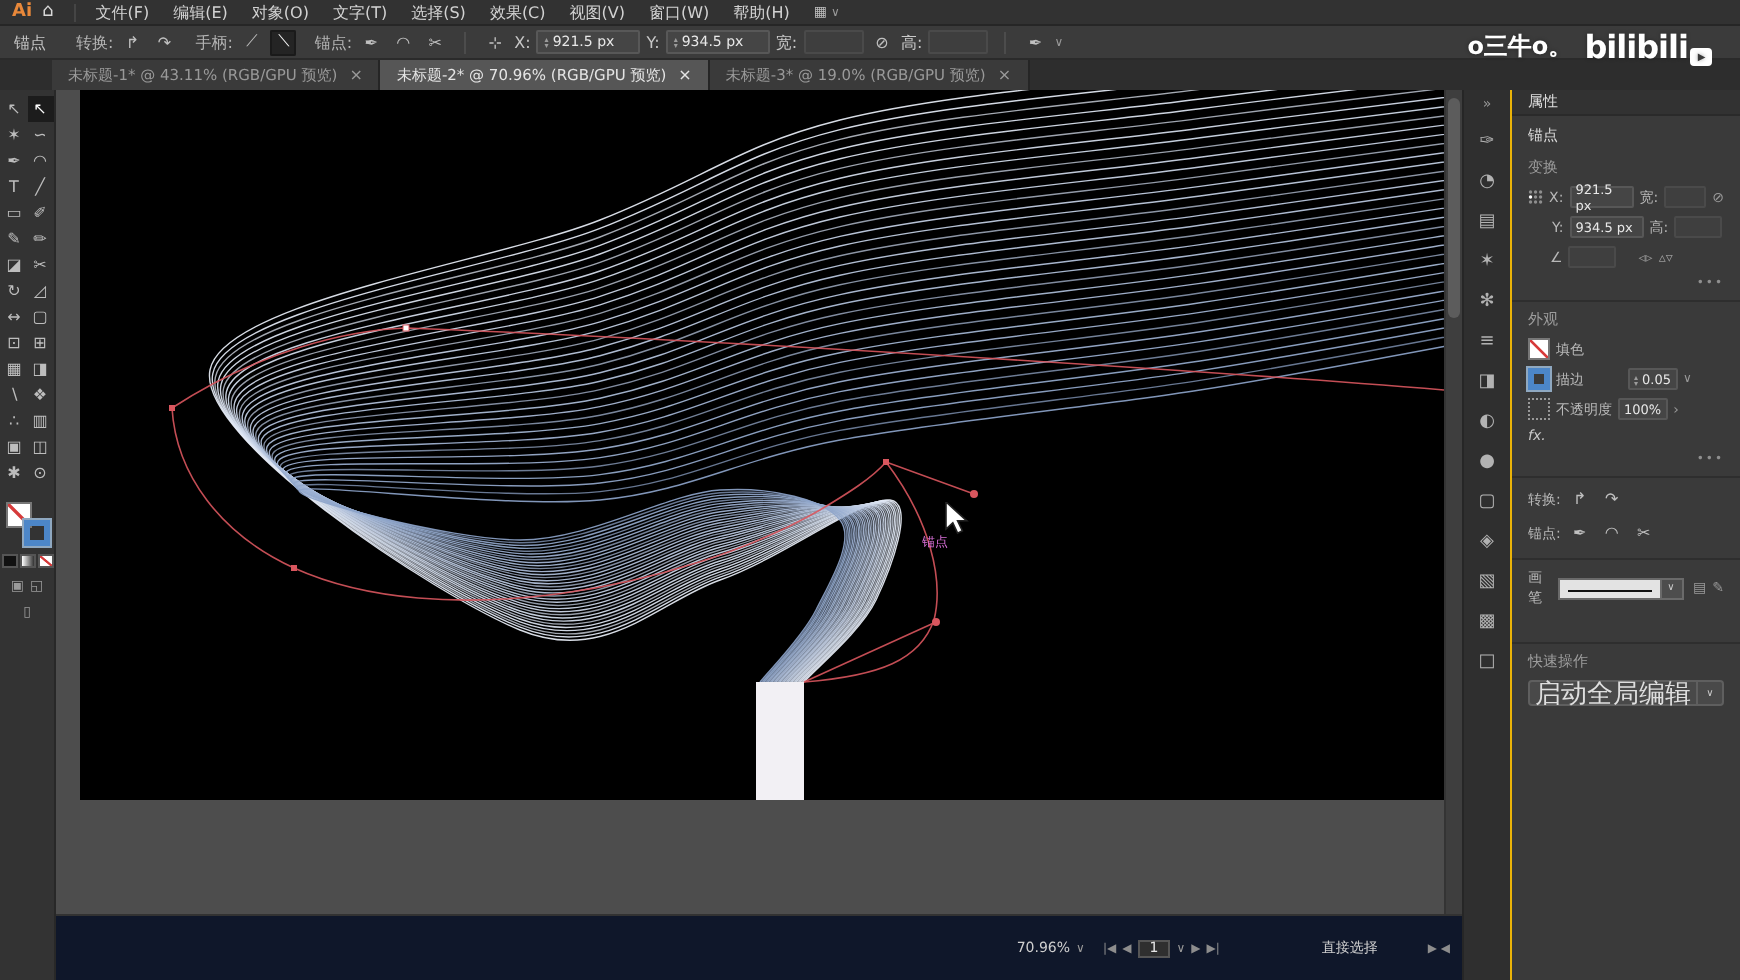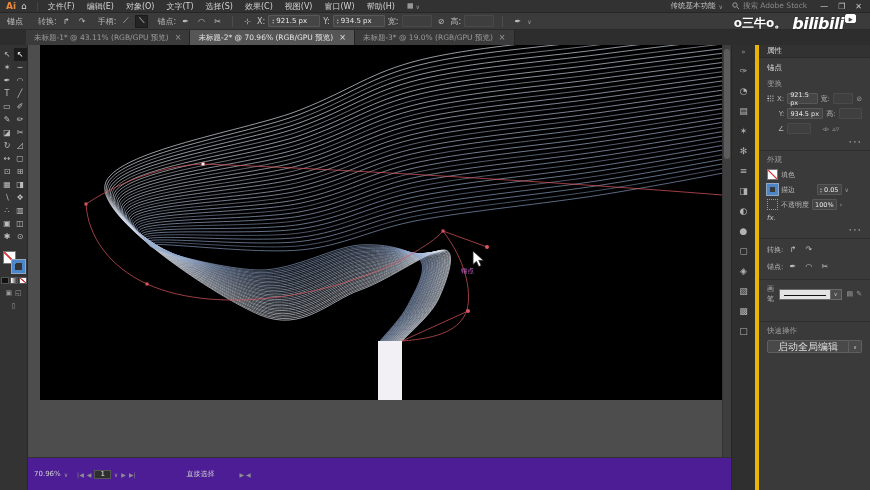--- a/index.html
+++ b/index.html
@@ -64,37 +64,37 @@
   .mini-grad{background:linear-gradient(to right,#fff,#333);}
   .mini-none{background:linear-gradient(to top right,transparent 40%,#d63a3a 45%,#d63a3a 55%,transparent 60%),#fff;}
   .mode-row{display:flex;gap:3px;margin-top:5px;color:#9a9a9a;font-size:7px;}
 
   
   .canvas{flex:1;position:relative;background:#4d4d4d;overflow:hidden;}
   .artboard{position:absolute;left:12px;top:0;width:682px;height:355px;background:#000;}
   .artboard svg{display:block;}
   .vscroll{position:absolute;right:0;top:0;bottom:12px;width:9px;background:#3e3e3e;border-left:1px solid #343434;}
   .vthumb{position:absolute;top:4px;left:1px;width:6px;height:110px;background:#5c5c5c;border-radius:3px;}
-  .statusbar{position:absolute;left:0;right:0;bottom:0;height:12px;background:#4c1d95;
+  .statusbar{position:absolute;left:0;right:0;bottom:0;height:12px;background:#0f172a;
     border-top:1px solid #323232;display:flex;align-items:center;font-size:7px;color:#cfcfcf;
-    padding:16px 6px;gap:3px;white-space:nowrap;}
+    padding:16px 6px;gap:3px;white-space:nowrap;justify-content:flex-end;}
   .sb-dim{color:#8d8d8d;font-size:6px;}
   .sb-field{background:#2f2f2f;border:1px solid #555;padding:0 5px;height:9px;display:flex;
     align-items:center;color:#e6e6e6;}
   .cursor{position:absolute;left:444px;top:206px;pointer-events:none;z-index:30;}
   .anchor-tip{position:absolute;left:433px;top:222px;color:#d86fd8;font-size:6.5px;z-index:30;}
 
   
   .dock{width:24px;background:#2f2f2f;border-left:1px solid #262626;display:flex;flex-direction:column;
     align-items:center;padding-top:3px;gap:6px;font-size:9px;color:#b2b2b2;flex:none;}
   .dock-collapse{font-size:7px;color:#9a9a9a;margin-bottom:2px;}
   .dock-icon{width:16px;height:14px;display:flex;align-items:center;justify-content:center;}
 
   
-  .panel{width:115px;background:#3a3a3a;border-left:4px solid #eab308;display:flex;
+  .panel{width:115px;background:#3a3a3a;border-left:1px solid #eab308;display:flex;
     flex-direction:column;font-size:7.5px;flex:none;}
   .panel-tabbar{height:13px;background:#323232;display:flex;align-items:center;
     padding-left:8px;color:#dedede;border-bottom:1px solid #2a2a2a;}
   .obj-type{padding:5px 8px 2px 8px;color:#dcdcdc;}
   .psec{padding:4px 8px 5px 8px;border-bottom:1px solid #2e2e2e;}
   .psec-title{color:#9c9c9c;margin-bottom:4px;}
   .prow{display:flex;align-items:center;gap:3px;margin-bottom:4px;font-size:7px;color:#b8b8b8;}
   .pfield{display:flex;align-items:center;background:#454545;border:1px solid #575757;height:11px;
     padding:0 2px;font-size:6.5px;color:#e8e8e8;border-radius:1px;}
   .pfield.disabled{background:#3f3f3f;border-color:#4a4a4a;}
@@ -105,29 +105,29 @@
   .sw-none{background:linear-gradient(to top right,transparent 43%,#d63a3a 47%,#d63a3a 53%,transparent 57%),#fff;}
   .sw-stroke{border:3px solid #4c86c8;box-shadow:0 0 0 1px #8fa8c0;background:transparent;}
   .sw-dotted{border:1px dotted #999;background:transparent;}
   .brush-drop{display:flex;align-items:center;height:11px;}
   .brush-prev{width:52px;height:11px;background:#e3e3e3;border:1px solid #6a6a6a;position:relative;}
   .brush-prev::after{content:"";position:absolute;left:4px;right:4px;top:5px;height:1px;background:#111;}
   .brush-chev{width:11px;height:11px;background:#4d4d4d;border:1px solid #6a6a6a;border-left:none;
     display:flex;align-items:center;justify-content:center;font-size:5px;color:#ccc;}
   .qa-btn{display:flex;height:13px;margin-top:2px;}
   .qa-main{flex:1;background:#494949;border:1px solid #5f5f5f;border-radius:2px 0 0 2px;
-    display:flex;align-items:center;justify-content:center;color:#dedede;font-size:10px;}
+    display:flex;align-items:center;justify-content:center;color:#dedede;font-size:13px;}
   .qa-chev{width:13px;background:#494949;border:1px solid #5f5f5f;border-left:none;border-radius:0 2px 2px 0;
     display:flex;align-items:center;justify-content:center;font-size:5px;color:#ccc;}
 
   
   .watermark{position:absolute;top:14px;right:13px;z-index:60;display:flex;align-items:center;gap:6px;
     color:#fff;pointer-events:none;text-shadow:0 0 2px rgba(0,0,0,.35);}
   .wm-user{font-size:12px;font-weight:bold;}
-  .wm-bili{font-size:16px;font-weight:bold;letter-spacing:-0.5px;display:flex;align-items:flex-start;font-style:italic;}
+  .wm-bili{font-size:16px;font-weight:bold;letter-spacing:-0.5px;display:flex;align-items:flex-end;}
   .wm-tv{width:11px;height:9px;border:1.5px solid #fff;border-radius:2px;background:#fff;
     margin:0 1px;display:flex;align-items:center;justify-content:center;color:#3a3a3a;font-size:5px;}
 </style>
 </head>
 <body>
 
 <div class="menubar">
   <span class="ai-logo">Ai</span>
   <span class="home-icon">⌂</span>
   <span class="sep"></span>
@@ -138,38 +138,20 @@
       <span class="menu-item">文字(T)</span>
       <span class="menu-item">选择(S)</span>
       <span class="menu-item">效果(C)</span>
       <span class="menu-item">视图(V)</span>
       <span class="menu-item">窗口(W)</span>
       <span class="menu-item">帮助(H)</span>
     </span>
   <span class="arrange-btn">
     <span>▦</span>
     <span class="chev">∨</span>
-  </span>
-  <span class="mb-right">
-    <span class="workspace">
-      <span>传统基本功能</span>
-      <span class="chev">∨</span>
-    </span>
-    <span class="search-box">
-      <svg width="8" height="8" viewBox="0 0 8 8">
-        <circle cx="3" cy="3" r="2.2" fill="none" stroke="#999" stroke-width="1"></circle>
-        <line x1="4.8" y1="4.8" x2="7" y2="7" stroke="#999" stroke-width="1"></line>
-      </svg>
-      <span>搜索 Adobe Stock</span>
-    </span>
-    <span style="display:flex;gap:2px;">
-      <span class="winbtn">—</span>
-      <span class="winbtn">❐</span>
-      <span class="winbtn">✕</span>
-    </span>
   </span>
 </div>
 
 <div class="controlbar">
   <span class="cb-label">锚点</span>
   <span class="cb-group-label">转换:</span>
   <span class="icon-btn">↱</span>
   <span class="icon-btn">↷</span>
   <span class="cb-group-label">手柄:</span>
   <span class="icon-btn">⟋</span>

